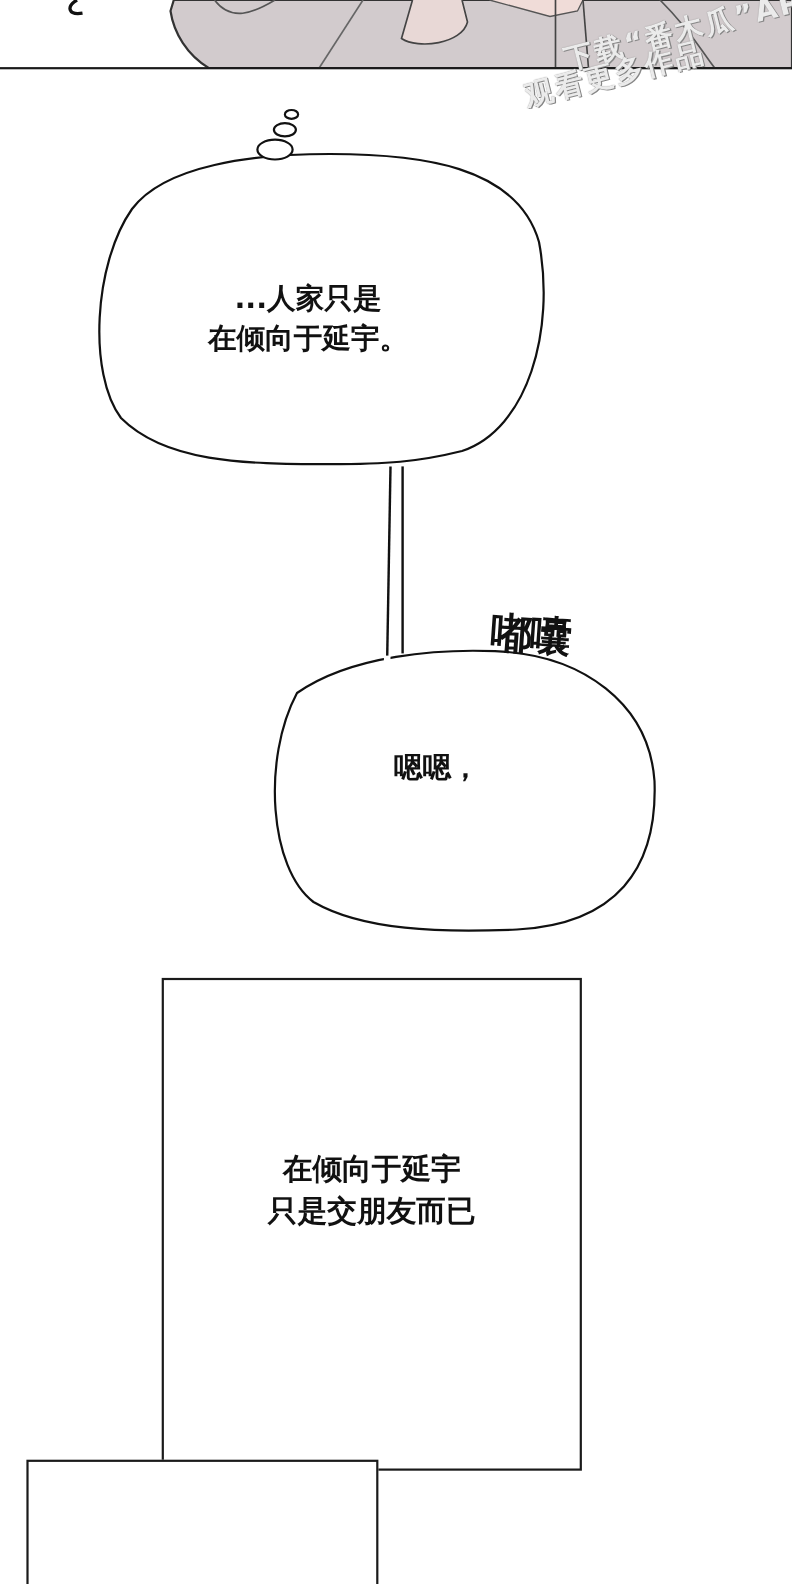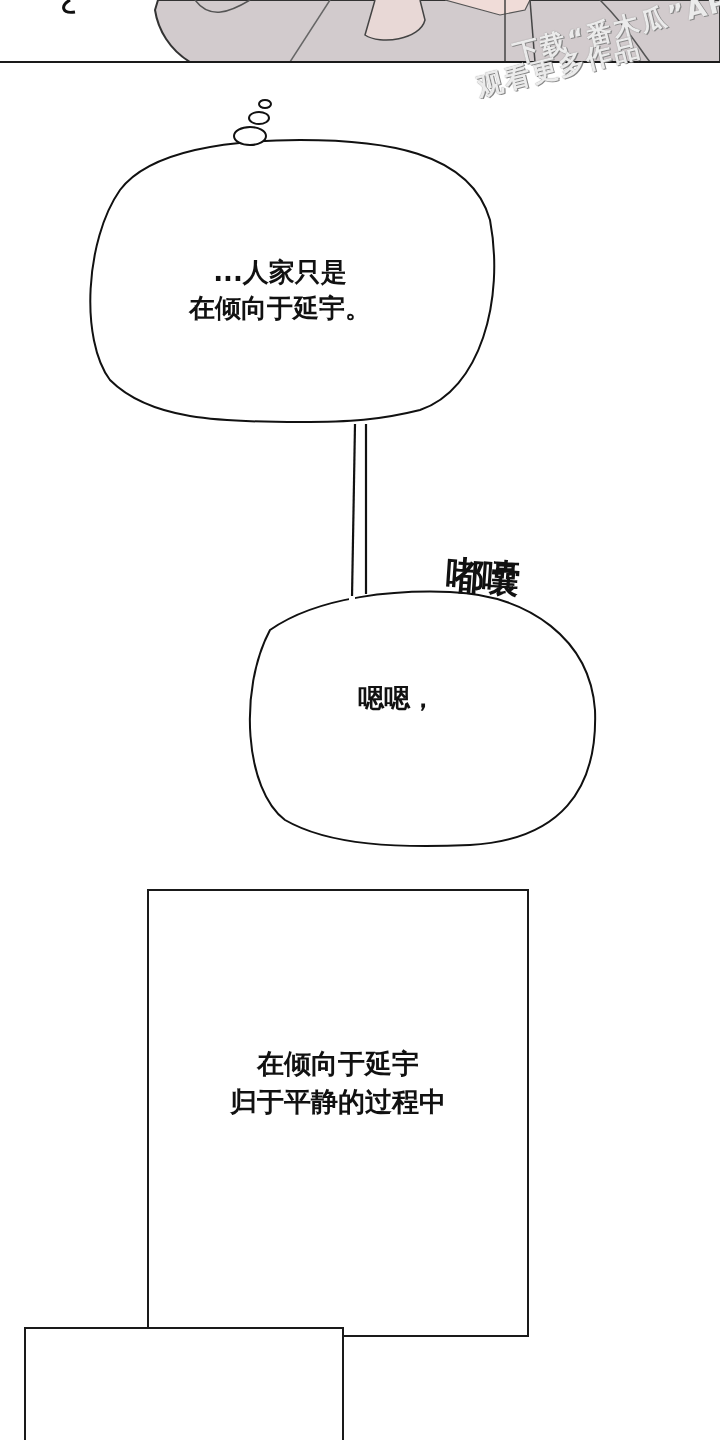--- a/index.html
+++ b/index.html
@@ -61,17 +61,17 @@
 
 <div class="abs sfx" style="left:446px; top:552px;">嘟囔</div>
 
 <div class="abs bubble-text" style="left:252px; top:680px; width:290px;">
   <div>嗯嗯，</div>
 </div>
 
 <div class="abs rect-panel" style="left:147px; top:877px; width:382px; height:448px;margin-top:12px;">
   <div class="box-text" style="position:absolute; left:0; right:0; top:154px;">
     <div>在倾向于延宇</div>
-    <div>归于平静的过程中</div>
+    <div>只是交朋友而已</div>
   </div>
 </div>
 
 <div class="abs rect-panel" style="left:24px; top:1327px; width:320px; height:130px;"></div>
 
 </body></html>

